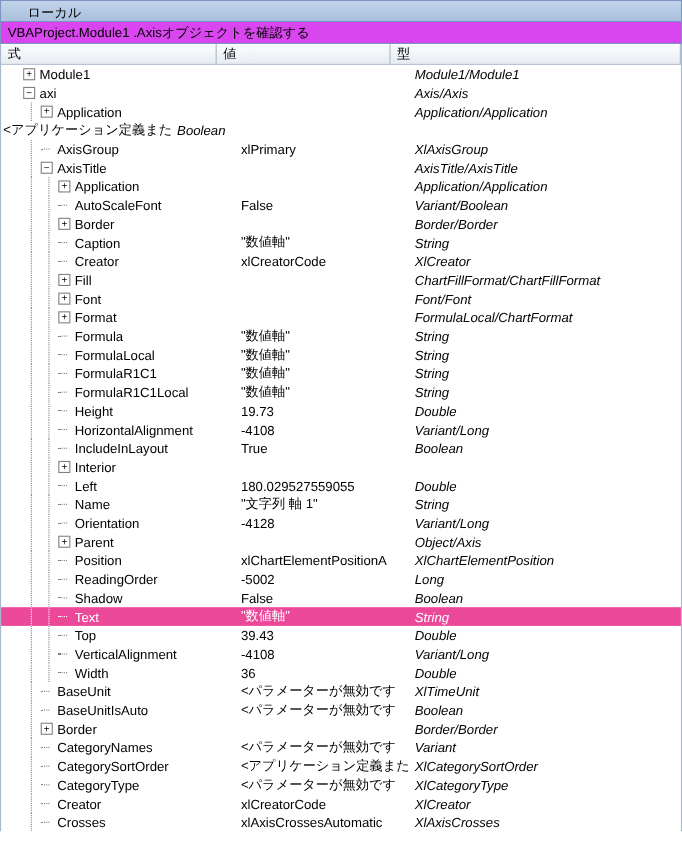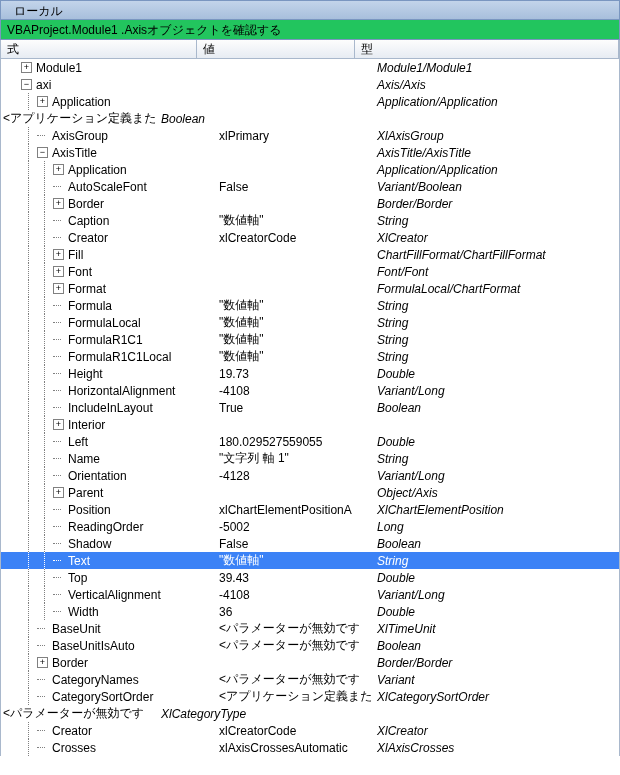--- a/index.html
+++ b/index.html
@@ -6,28 +6,28 @@
   body {
     font-family: "MS UI Gothic", "Meiryo", sans-serif;
     font-size: 12px;
     background: #fff;
     width: 620px;
     overflow: hidden;
   }
   .title-bar {
     background: linear-gradient(to bottom, #c3d4ea, #a8bfdc);
     border: 1px solid #7a96c0;
-    padding: 3px 13px;
+    padding: 3px 24px;
     color: #000;
     font-size: 12px;
     height: 20px;
     line-height: 14px;
   }
   .path-bar {
-    background: #22c55e;
+    background: #d946ef;
     border: 1px solid #7a96c0;
     border-top: none;
     padding: 3px 6px;
     font-size: 12px;
     height: 20px;
     line-height: 14px;
   }
   .grid-header {
     display: flex;
     background: linear-gradient(to bottom, #fdfdfd, #e7ecf3);
@@ -51,21 +51,21 @@
   }
   .row {
     display: flex;
     align-items: center;
     height: 17px;
     font-size: 12px;
     white-space: nowrap;
     overflow: hidden;
   }
   .row.selected {
-    background: #3b82f6;
+    background: #ec4899;
     color: #fff;
   }
   .row .c-expr { width: 196px; display: flex; align-items: center; overflow: hidden; margin-left: 20px; }
   .row .c-val  { width: 158px; overflow: hidden; padding-left: 2px; }
   .row .c-type { flex: 1; overflow: hidden; padding-left: 2px; font-style: italic; }
   .indent-lines {
     display: inline-flex;
     height: 17px;
   }
   .vl {
@@ -561,20 +561,27 @@
         <span class="indent-lines">
           <span class="vl"></span>
         </span>
         <span class="leaf-dash"></span>
         <span class="label">CategorySortOrder</span>
       </div>
       <div class="c-val">&lt;アプリケーション定義また</div>
       <div class="c-type">XlCategorySortOrder</div>
     </div>
     <div class="row">
+      <div class="c-expr">
+        <span class="indent-lines">
+          <span class="vl"></span>
+        </span>
+        <span class="leaf-dash"></span>
+        <span class="label">CategoryType</span>
+      </div>
       <div class="c-val">&lt;パラメーターが無効です</div>
       <div class="c-type">XlCategoryType</div>
     </div>
     <div class="row">
       <div class="c-expr">
         <span class="indent-lines">
           <span class="vl"></span>
         </span>
         <span class="leaf-dash"></span>
         <span class="label">Creator</span>

